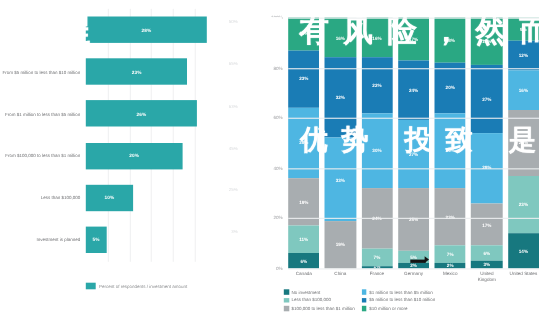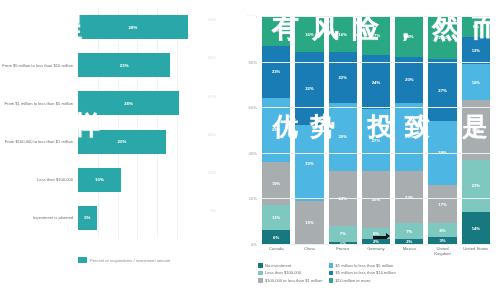--- a/index.html
+++ b/index.html
@@ -341,21 +341,20 @@
         </div>
       </div>
   </div>
 
   <div class="caret"></div>
   <div class="caret-tip"></div>
 
   <div class="overlay">
     <div class="ov-line" id="ov1">程</div>
     <div class="ov-line" id="ov2">现有风险，然而</div>
-    <div class="ov-line" id="ov3">么样</div>
     <div class="ov-line" id="ov4">的优势 投致 是</div>
   </div>
 <div class="sb-gridline" style="top: 16px;"></div>
     <div class="sb-gridline" style="top: 61.6px;"></div>
     <div class="sb-gridline" style="top: 107.2px;"></div>
     <div class="sb-gridline" style="top: 152.8px;"></div>
     <div class="sb-gridline" style="top: 198.4px;"></div>
     <div class="sb-gridline" style="top: 244px;"></div>
   </div>
 

